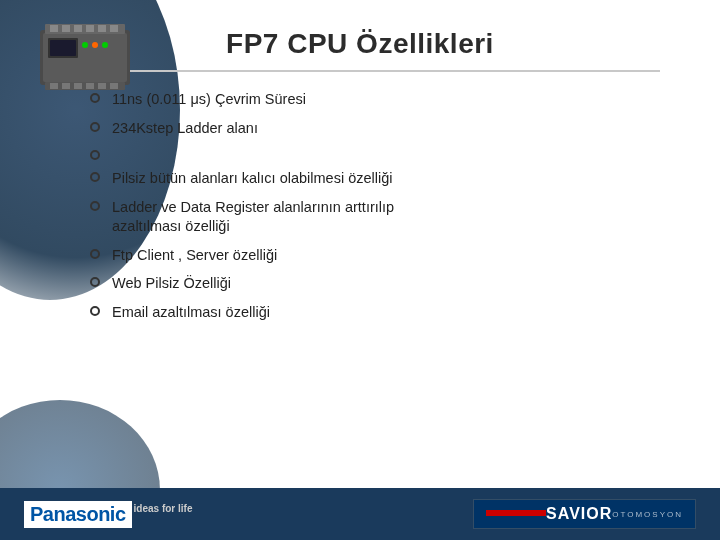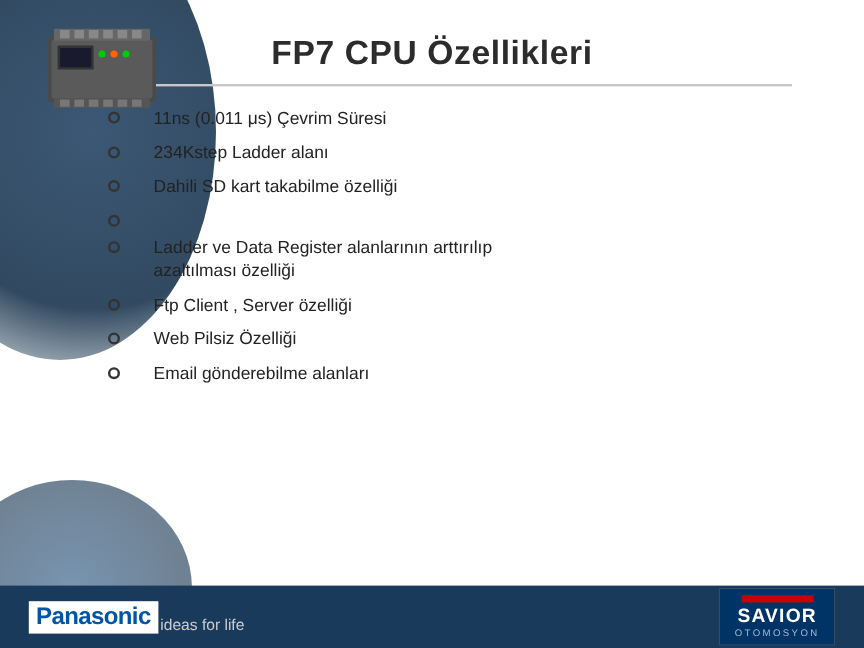--- a/index.html
+++ b/index.html
@@ -85,21 +85,20 @@
       list-style: none;
     }
 
     .bullet-list li {
       display: flex;
       align-items: flex-start;
       margin-bottom: 9px;
       font-size: 14.5px;
       color: #222222;
       line-height: 1.35;
-      gap: 16px;
     }
 
     .bullet-circle {
       width: 10px;
       height: 10px;
       min-width: 10px;
       min-height: 10px;
       border-radius: 50%;
       border: 2px solid #333;
       background: transparent;
@@ -130,30 +129,31 @@
     .panasonic-text {
       font-size: 20px;
       font-weight: bold;
       color: #0055a5;
       background: white;
       padding: 2px 6px;
       letter-spacing: -0.5px;
     }
 
     .panasonic-ideas {
-      font-size: 13px;
+      font-size: 10px;
       color: #cccccc;
-      margin-top: 12px;
+      margin-top: 2px;
       padding-left: 2px;
+      font-weight: bold;
     }
 
     
     .savior-logo {
       display: flex;
-      flex-direction: column;
+      flex-direction: row;
       align-items: center;
       background: #003366;
       padding: 5px 12px;
       border: 1px solid #334d66;
     }
 
     .savior-top-bar {
       width: 60px;
       height: 6px;
       background: #cc0000;
@@ -223,40 +223,40 @@
       <li>
         <div class="bullet-circle"></div>
         <span>11ns (0.011 μs) Çevrim Süresi</span>
       </li>
       <li>
         <div class="bullet-circle"></div>
         <span>234Kstep Ladder alanı</span>
       </li>
       <li>
         <div class="bullet-circle"></div>
-        <span>Dahili SD kart takabilme özelliği</span>
-      </li>
-      <li>
-        <div class="bullet-circle"></div>
+      </li>
+      <li>
+        <div class="bullet-circle"></div>
+        <span>Pilsiz bütün alanları kalıcı olabilmesi özelliği</span>
       </li>
       <li>
         <div class="bullet-circle"></div>
         <span>Ladder ve Data Register alanlarının arttırılıp<br>azaltılması özelliği</span>
       </li>
       <li>
         <div class="bullet-circle"></div>
         <span>Ftp Client , Server özelliği</span>
       </li>
       <li>
         <div class="bullet-circle"></div>
         <span>Web Pilsiz Özelliği</span>
       </li>
       <li>
         <div class="bullet-circle"></div>
-        <span>Email gönderebilme alanları</span>
+        <span>Email azaltılması özelliği</span>
       </li>
     </ul>
   </div>
 
   <div class="footer">
     <div class="panasonic-logo-area">
       <div class="panasonic-text">Panasonic</div>
       <div class="panasonic-ideas">ideas for life</div>
     </div>
 

